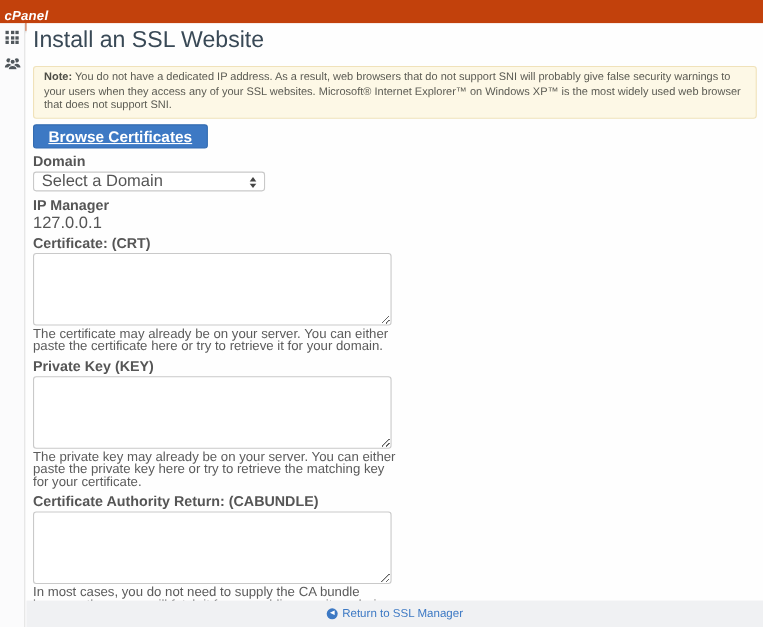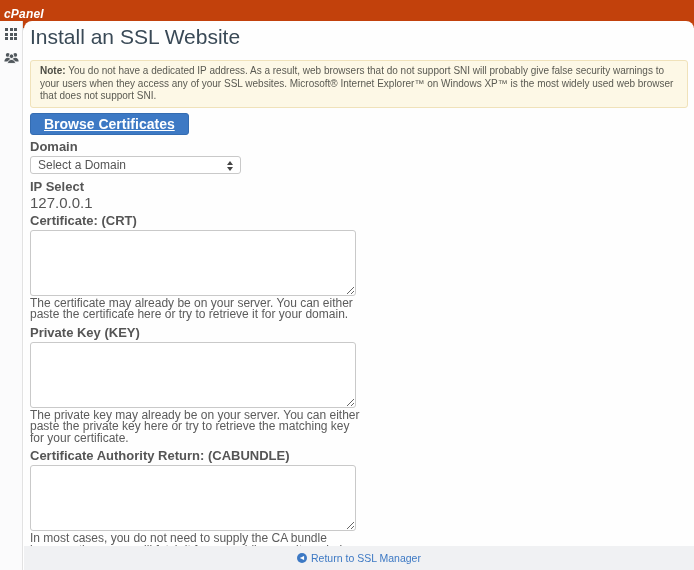--- a/index.html
+++ b/index.html
@@ -26,21 +26,21 @@
   .sidebar {
     position: absolute; top: 21px; left: 0; bottom: 0; width: 23px;
     background: #fbfbfc; border-right: 1px solid #e2e2e2;
     display: flex; flex-direction: column; align-items: center; padding-top: 6px;
   }
   .side-icon { width: 15px; height: 14px; margin-bottom: 9px; cursor: pointer; display: flex; align-items: center; justify-content: center; }
   .grid-icon { display: grid; grid-template-columns: repeat(3, 3px); grid-template-rows: repeat(3, 3px); gap: 1.5px; }
   .grid-icon span { background: #50575c; width: 3px; height: 3px; }
 
   
-  .main { position: absolute; top: 21px; left: 24px; right: 0; bottom: 0; background: #fefefe; padding: 0 6px; border-radius: 8px; }
+  .main { position: absolute; top: 21px; left: 24px; right: 0; bottom: 0; background: #fefefe; padding: 0 6px; }
 
   .page-title { font-size: 21px; line-height: 20px; font-weight: 400; color: #394956; margin-top: 6px; }
 
   .note-box {
     margin-top: 13px; background: #fdf8e6; border: 1px solid #f0e2ba; border-radius: 3px;
     padding: 4px 9px; font-size: 10px; line-height: 12.5px; color: #5a5a52;
   }
   .note-box b { color: #4d4d45; }
 
   .btn {
@@ -52,21 +52,21 @@
   .browse-btn { margin-top: 5px; }
 
   .field-label { font-weight: bold; font-size: 13px; color: #555; margin-top: 6px; line-height: 12px; }
   .label-gap { margin-top: 7px; }
   .plain-value { font-size: 15px; line-height: 12px; margin-top: 4px; color: #555; }
 
   .select-wrap {
     position: relative; margin-top: 3px; width: 211px; height: 18px;
     background: #fff; border: 1px solid #c9c9c9; border-radius: 3px;
     display: flex; align-items: center; padding: 0 18px 0 7px; cursor: pointer;
-    color: #555; font-size: 12px;
+    color: #555; font-size: 15px;
   }
   .stepper { position: absolute; right: 6px; top: 3px; width: 7px; height: 12px; }
   .stepper i { position: absolute; left: 0; width: 0; height: 0; border-left: 3.5px solid transparent; border-right: 3.5px solid transparent; }
   .stepper .up { top: 1px; border-bottom: 4px solid #444; }
   .stepper .down { bottom: 1px; border-top: 4px solid #444; }
 
   textarea.cert-area {
     display: block; margin-top: 3px; width: 326px; height: 66px;
     border: 1px solid #c9c9c9; border-radius: 3px; resize: both;
     font-family: "DejaVu Sans Mono", monospace; font-size: 10px; padding: 3px 5px; color: #333;
@@ -137,21 +137,21 @@
 
     <div class="field-label">Domain</div>
     <div class="select-wrap">
       <span>Select a Domain</span>
       <span class="stepper">
           <i class="up"></i>
           <i class="down"></i>
         </span>
     </div>
 
-    <div class="field-label label-gap">IP Select</div>
+    <div class="field-label label-gap">IP Manager</div>
     <div class="plain-value">127.0.0.1</div>
 
     <div class="field-label">Certificate: (CRT)</div>
     <textarea class="cert-area" style=""></textarea>
     <div class="help-text">The certificate may already be on your server. You can either paste the certificate here or try to retrieve it for your domain.</div>
 
     <div class="field-label">Private Key (KEY)</div>
     <textarea class="cert-area" style=""></textarea>
     <div class="help-text">The private key may already be on your server. You can either paste the private key here or try to retrieve the matching key for your certificate.</div>
 

